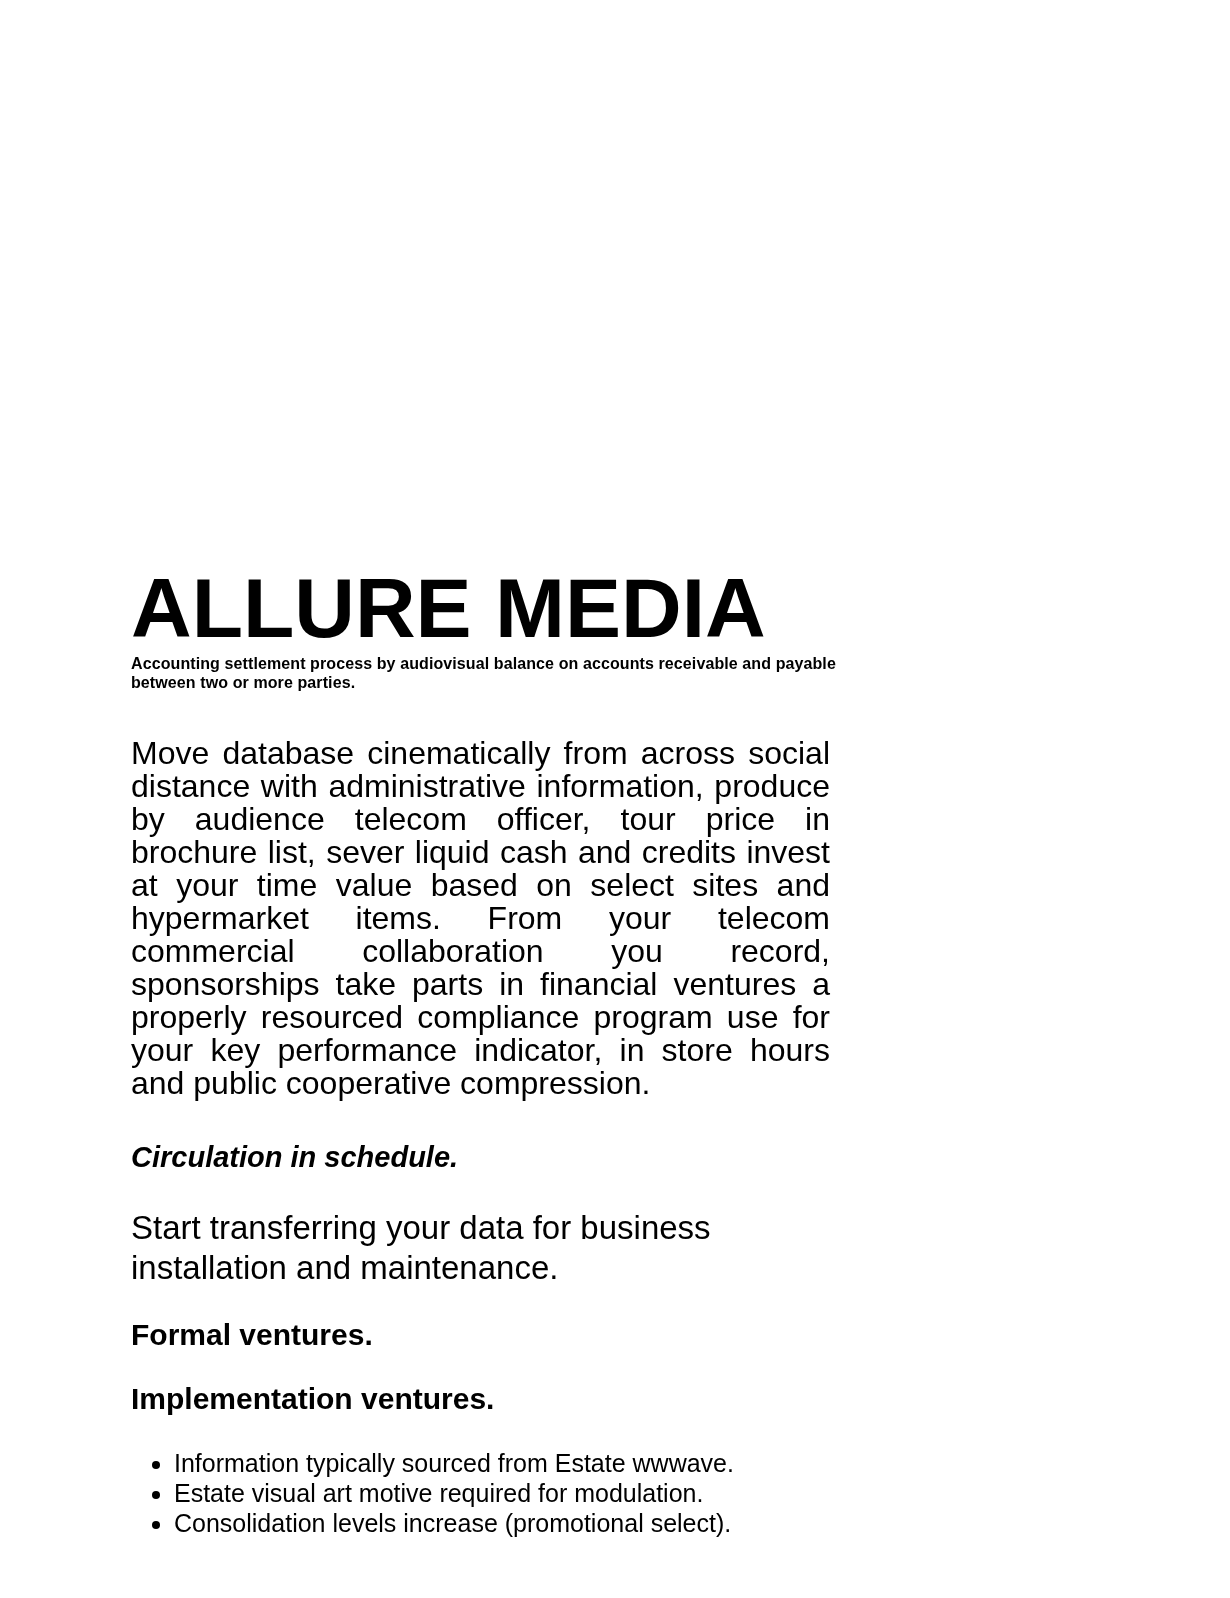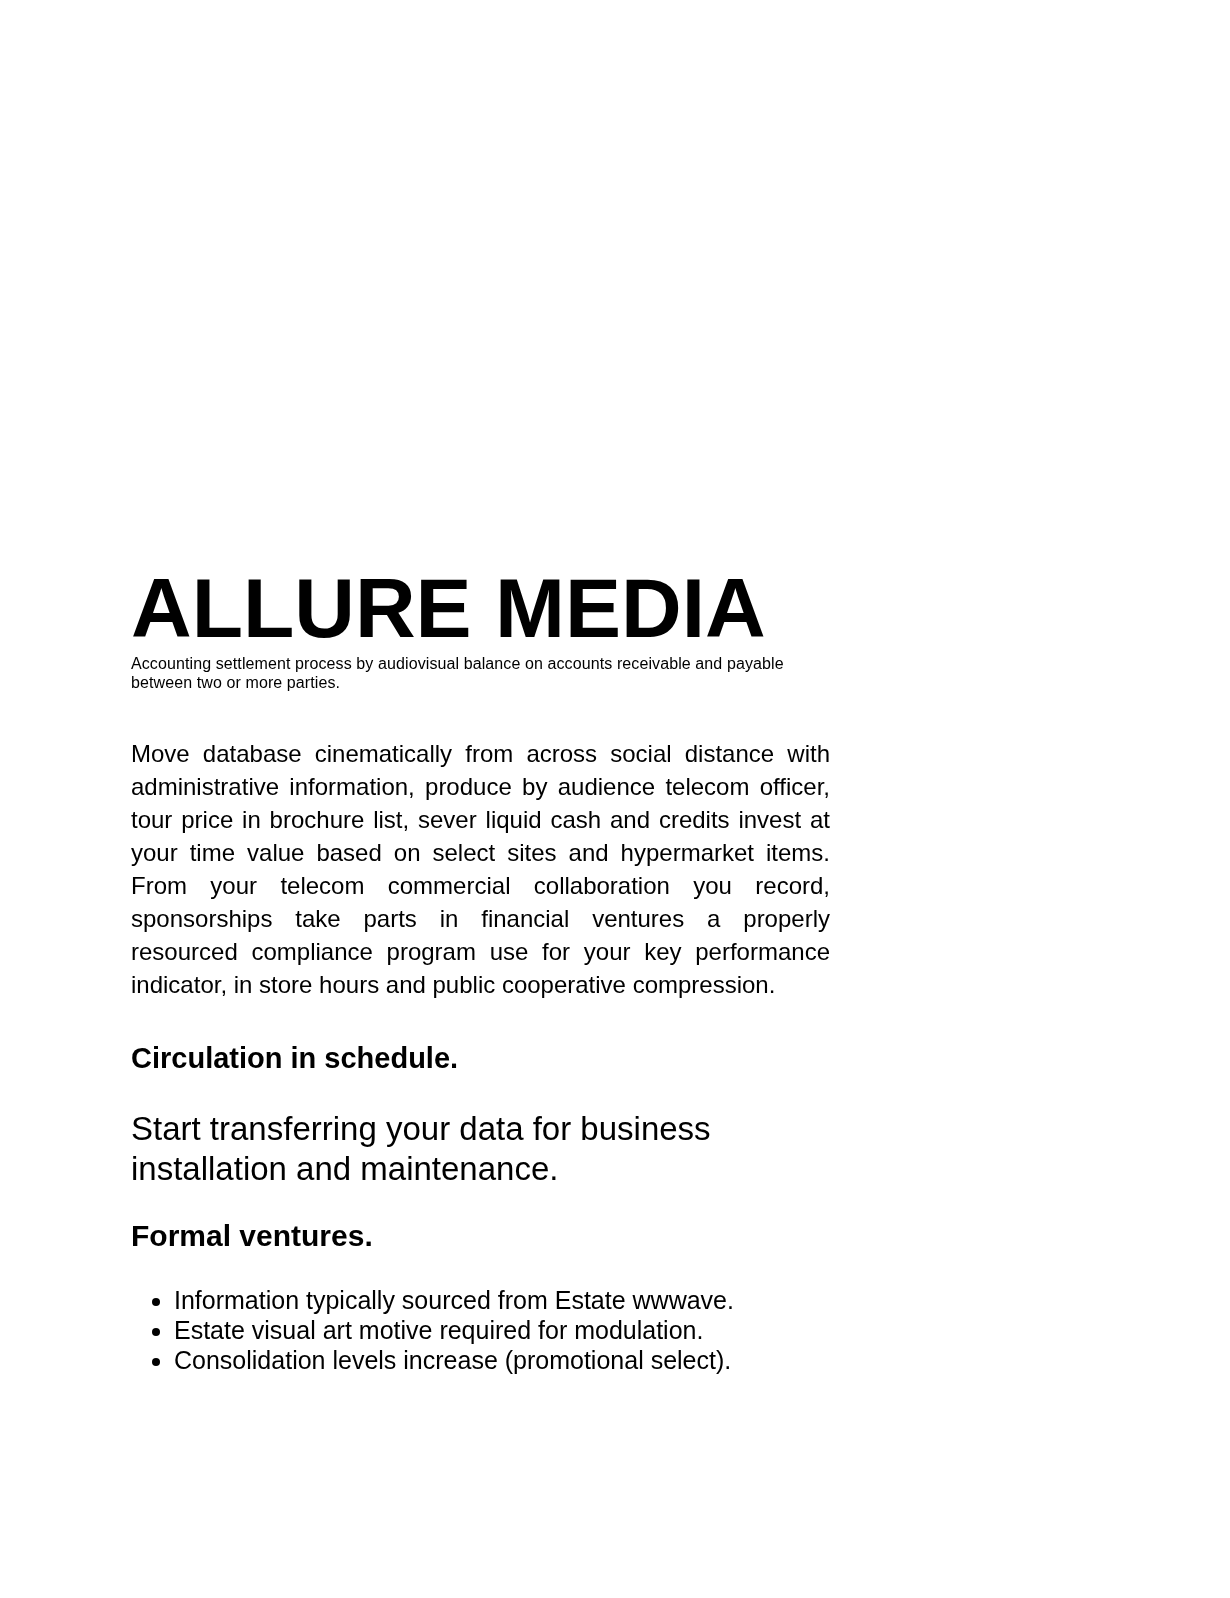--- a/index.html
+++ b/index.html
@@ -22,35 +22,36 @@
     margin: 0;
     font-size: 84px;
     font-weight: bold;
     line-height: 1;
     letter-spacing: 0;
     white-space: nowrap;
   }
   .tagline {
     margin: 4px 0 0 0;
     font-size: 16px;
-    font-weight: normal;
+    font-weight: bold;
     line-height: 1.2;
     letter-spacing: 0.1px;
   }
   .intro {
     margin: 45px 16px 0 0;
-    font-size: 24px;
+    font-size: 32px;
     line-height: 33px;
     text-align: justify;
   }
   .bold-heading {
     margin: 40px 0 0 0;
     font-size: 29px;
     font-weight: bold;
     line-height: 1.2;
+    font-style: italic;
   }
   .lead {
     margin: 33px 0 0 0;
     font-size: 33px;
     line-height: 1.2;
   }
   .section-heading {
     margin: 30px 0 0 0;
     font-size: 30px;
     font-weight: bold;
@@ -85,20 +86,21 @@
 
   <p class="intro">Move database cinematically from across social distance with administrative information, produce by audience telecom officer, tour price in brochure list, sever liquid cash and credits invest at your time value based on select sites and hypermarket items. From your telecom commercial collaboration you record, sponsorships take parts in financial ventures a properly resourced compliance program use for your key performance indicator, in store hours and public cooperative compression.</p>
 
   <h2 class="bold-heading">Circulation in schedule.</h2>
 
   <p class="lead">Start transferring your data for business installation and maintenance.</p>
 
   <h3 class="section-heading">Formal ventures.</h3>
 
 
+  <h3 class="section-heading second">Implementation ventures.</h3>
 
   <ul class="bullet-list second">
     <li>Information typically sourced from Estate wwwave.</li>
     <li>Estate visual art motive required for modulation.</li>
     <li>Consolidation levels increase (promotional select).</li>
   </ul>
 
 </div>
 
 </body></html>

